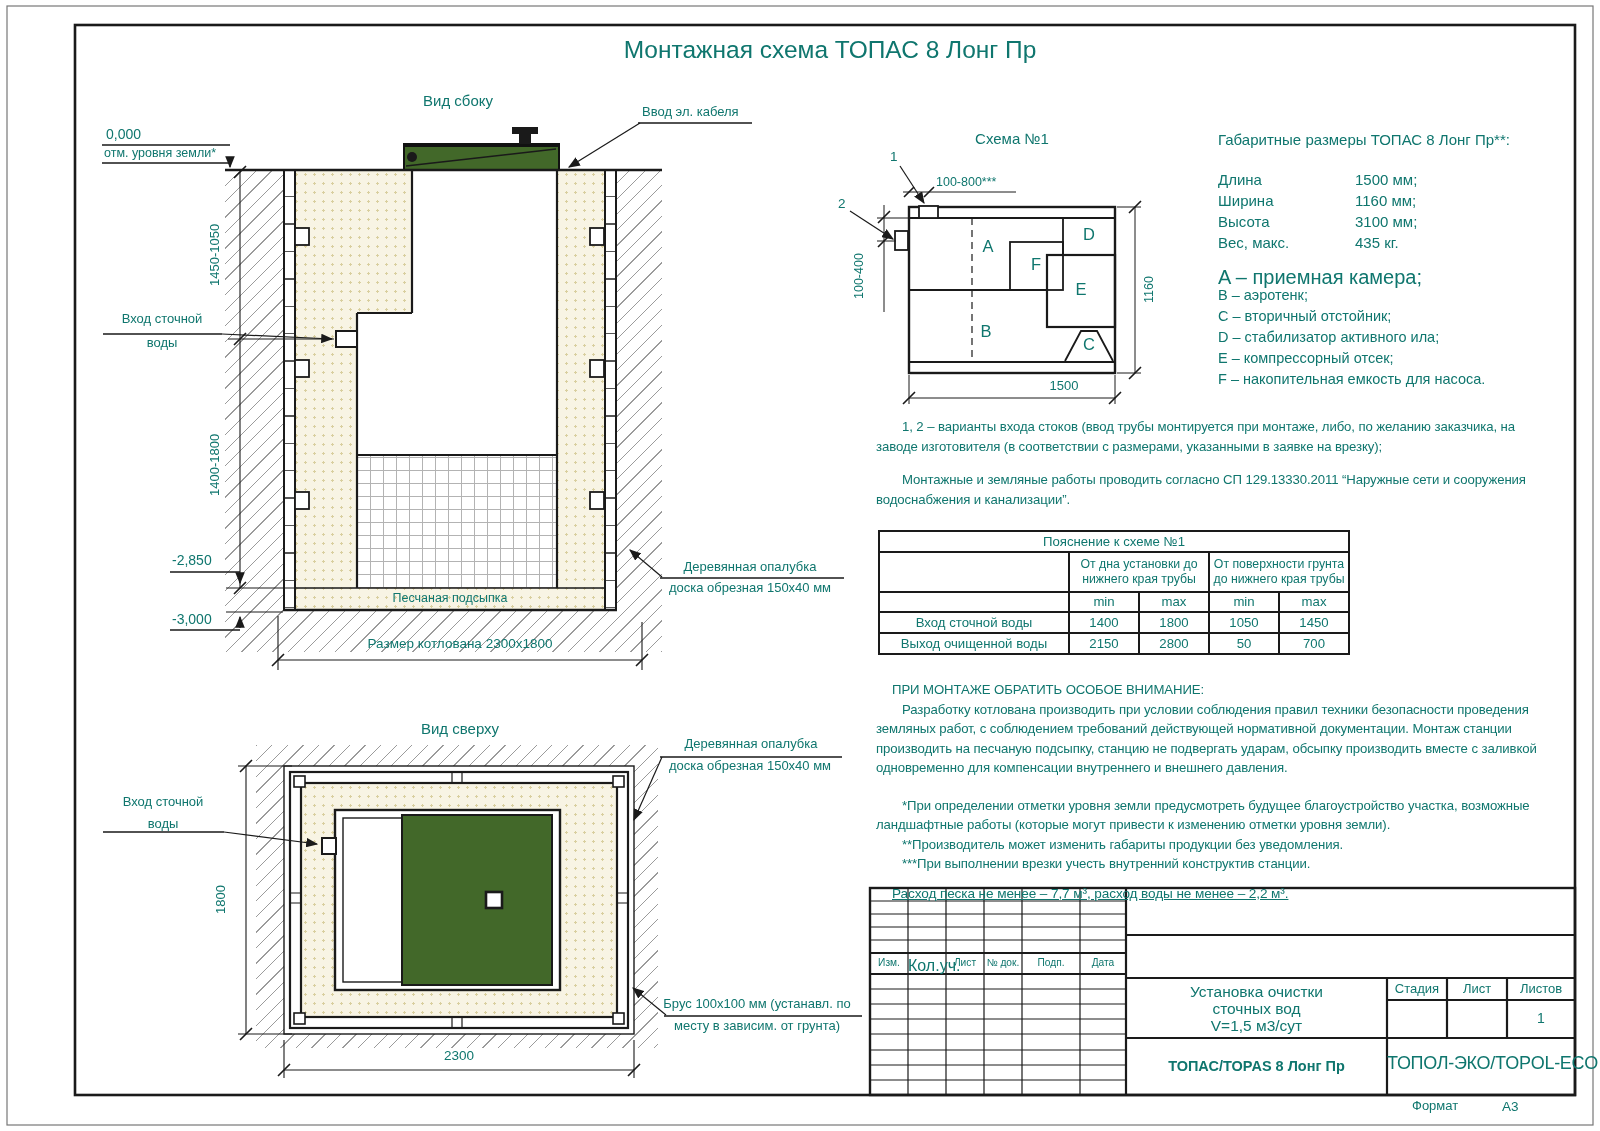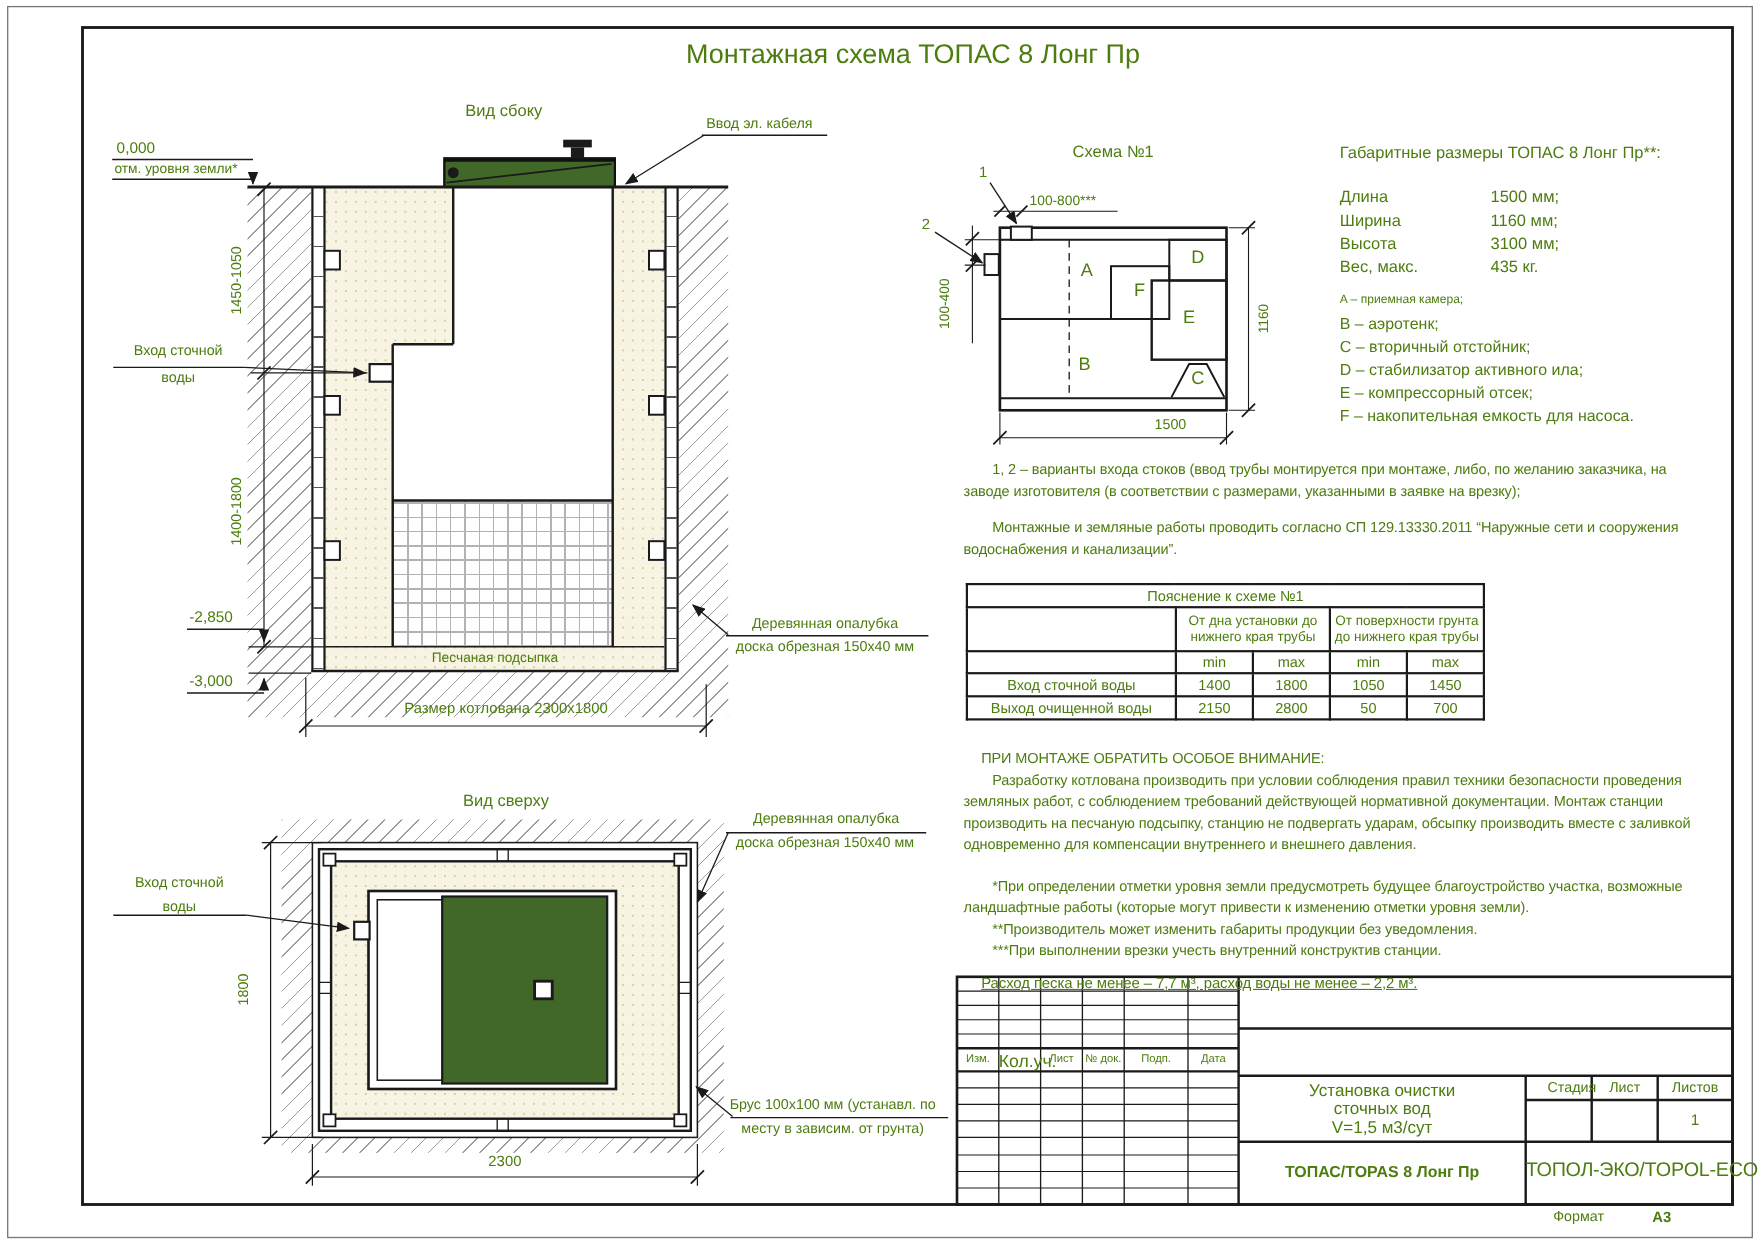--- a/index.html
+++ b/index.html
@@ -1,17 +1,17 @@
 <!DOCTYPE html>
 <html style="--lid-green: #426829; --sand-base: #f8f4e4; --sand-dot: #d9cf9f; --hatch-line: #9b9b9b; --line: #1a1a1a;"><head>
 <meta charset="utf-8">
 <style>
   html,body{margin:0;padding:0;background:#e8e8e8;}
   .page{position:relative;width:1600px;height:1131px;background:#fff;margin:0 auto;
-        font-family:"Liberation Sans",sans-serif;color:#4d7c0f;overflow:hidden;}
+        font-family:"Liberation Sans",sans-serif;color:#0f766e;overflow:hidden;}
   .abs{position:absolute;}
   .lbl{position:absolute;white-space:nowrap;font-size:13px;line-height:1.15;}
   .ctr{text-align:center;}
   .vtext{position:absolute;writing-mode:vertical-rl;transform:rotate(180deg);
          text-align:center;width:18px;line-height:18px;font-size:13px;}
   .hatch{background:repeating-linear-gradient(135deg,var(--hatch-line) 0 1px,transparent 1px 11px);}
   .sand{background-color:var(--sand-base);
         background-image:radial-gradient(var(--sand-dot) 1px,transparent 1.3px);
         background-size:9px 9px;}
   .gridfill{background-color:#fff;
@@ -193,21 +193,21 @@
 
   <div class="lbl" style="left:1218px;top:131px;font-size:15px;">Габаритные размеры ТОПАС 8 Лонг Пр**:</div>
   <div class="lbl" style="left:1218px;top:171px;font-size:15px;">Длина</div>
   <div class="lbl" style="left:1355px;top:171px;font-size:15px;">1500 мм;</div>
   <div class="lbl" style="left:1218px;top:192px;font-size:15px;">Ширина</div>
   <div class="lbl" style="left:1355px;top:192px;font-size:15px;">1160 мм;</div>
   <div class="lbl" style="left:1218px;top:213px;font-size:15px;">Высота</div>
   <div class="lbl" style="left:1355px;top:213px;font-size:15px;">3100 мм;</div>
   <div class="lbl" style="left:1218px;top:234px;font-size:15px;">Вес, макс.</div>
   <div class="lbl" style="left:1355px;top:234px;font-size:15px;">435 кг.</div>
-  <div class="lbl" style="left:1218px;top:266px;font-size:11px;">A – приемная камера;</div>
+  <div class="lbl" style="left:1218px;top:266px;font-size:20px;">A – приемная камера;</div>
   <div class="lbl" style="left:1218px;top:287px;font-size:14.5px;">B – аэротенк;</div>
   <div class="lbl" style="left:1218px;top:308px;font-size:14.5px;">C – вторичный отстойник;</div>
   <div class="lbl" style="left:1218px;top:329px;font-size:14.5px;">D – стабилизатор активного ила;</div>
   <div class="lbl" style="left:1218px;top:350px;font-size:14.5px;">E – компрессорный отсек;</div>
   <div class="lbl" style="left:1218px;top:371px;font-size:14.5px;">F – накопительная емкость для насоса.</div>
 
   <div class="txtblock" style="left:876px;top:417px;width:676px;">
     <p>1, 2 – варианты входа  стоков (ввод трубы монтируется при монтаже, либо, по желанию заказчика, на заводе изготовителя (в соответствии с размерами, указанными в заявке на врезку);</p>
     <p style="margin-top:14px;">Монтажные и земляные работы проводить согласно СП 129.13330.2011 “Наружные сети и сооружения водоснабжения и канализации”.</p>
   </div>
@@ -264,22 +264,22 @@
 
   <div class="lbl ctr" style="left:870px;top:957px;width:38px;font-size:10.2px;">Изм.</div>
   <div class="lbl ctr" style="left:908px;top:957px;width:38px;font-size:16px;">Кол.уч.</div>
   <div class="lbl ctr" style="left:946px;top:957px;width:38px;font-size:10.2px;">Лист</div>
   <div class="lbl ctr" style="left:984px;top:957px;width:38px;font-size:10.2px;">№ док.</div>
   <div class="lbl ctr" style="left:1022px;top:957px;width:58px;font-size:10.2px;">Подп.</div>
   <div class="lbl ctr" style="left:1080px;top:957px;width:46px;font-size:10.2px;">Дата</div>
   <div class="lbl ctr" style="left:1126px;top:983px;width:261px;font-size:15.5px;">Установка очистки</div>
   <div class="lbl ctr" style="left:1126px;top:1000px;width:261px;font-size:15.5px;">сточных вод</div>
   <div class="lbl ctr" style="left:1126px;top:1017px;width:261px;font-size:15.5px;">V=1,5 м3/сут</div>
-  <div class="lbl ctr" style="left:1387px;top:982px;width:60px;font-size:13px;margin-left:12px;">Стадия</div>
+  <div class="lbl ctr" style="left:1387px;top:982px;width:60px;font-size:13px;">Стадия</div>
   <div class="lbl ctr" style="left:1447px;top:982px;width:60px;font-size:13px;">Лист</div>
   <div class="lbl ctr" style="left:1507px;top:982px;width:68px;font-size:13px;">Листов</div>
   <div class="lbl ctr" style="left:1507px;top:1010px;width:68px;font-size:14px;">1</div>
   <div class="lbl ctr" style="left:1126px;top:1058px;width:261px;font-size:14.5px;font-weight:600;">ТОПАС/TOPAS 8 Лонг Пр</div>
   <div class="lbl ctr" style="left:1387px;top:1053px;width:188px;font-size:18px;letter-spacing:-0.3px;">ТОПОЛ-ЭКО/TOPOL-ECO</div>
   <div class="lbl" style="left:1412px;top:1099px;font-size:13px;">Формат</div>
-  <div class="lbl" style="left:1502px;top:1099px;font-size:13.5px;font-weight:bold;">А3</div>
+  <div class="lbl" style="left:1502px;top:1099px;font-size:13.5px;">А3</div>
 
 </div>
 
 </body></html>

